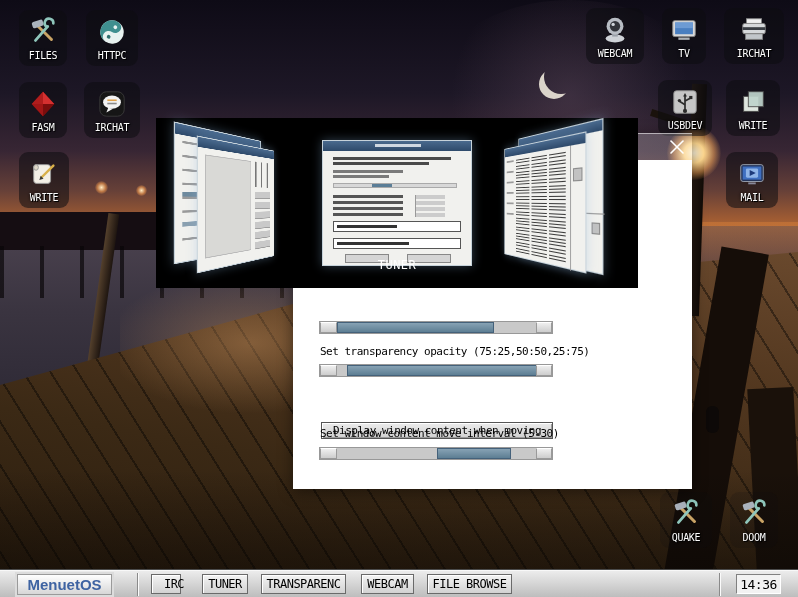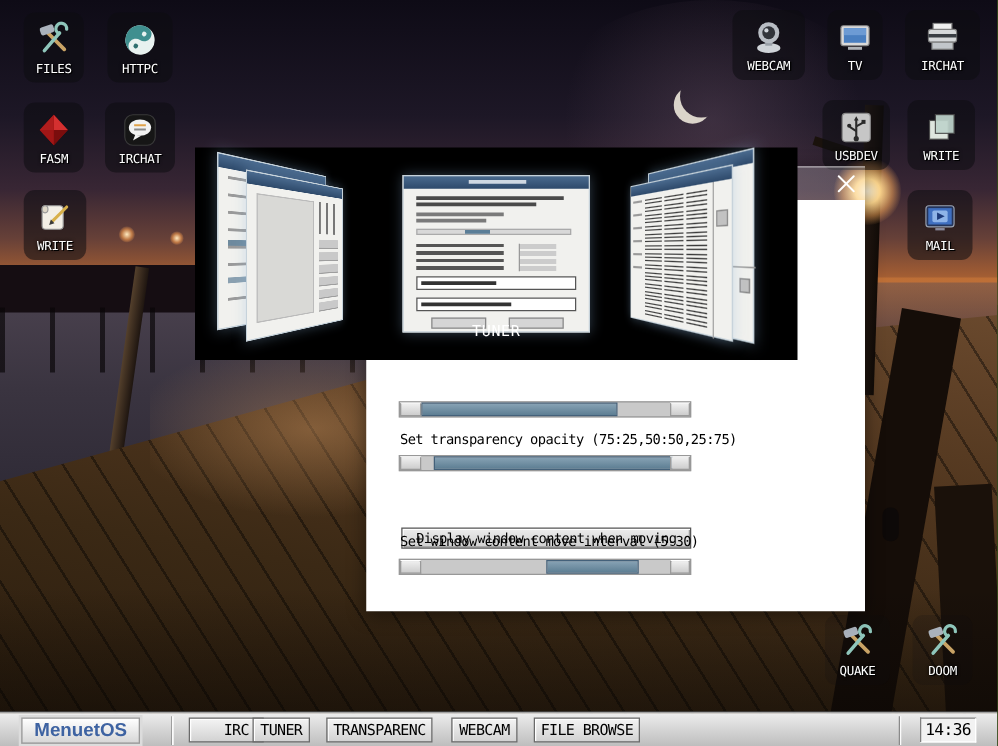--- a/index.html
+++ b/index.html
@@ -410,21 +410,21 @@
         </div>
       </div>
     </div>
 
     <div class="switch-label">TUNER</div>
   </div>
 
   <div class="taskbar">
     <div class="start">MenuetOS</div>
     <div class="tsep" style="left:137px;"></div>
-    <div class="task" style="left:151px;width:60px;padding-left:16px;">IRC</div>
+    <div class="task" style="left:151px;width:30px;padding-left:16px;">IRC</div>
     <div class="task" style="left:202px;width:46px;">TUNER</div>
     <div class="task" style="left:261px;width:85px;">TRANSPARENC</div>
     <div class="task" style="left:361px;width:53px;">WEBCAM</div>
     <div class="task" style="left:427px;width:85px;">FILE BROWSE</div>
     <div class="tsep" style="left:719px;"></div>
     <div class="clock">14:36</div>
   </div>
 
 </div>
 

